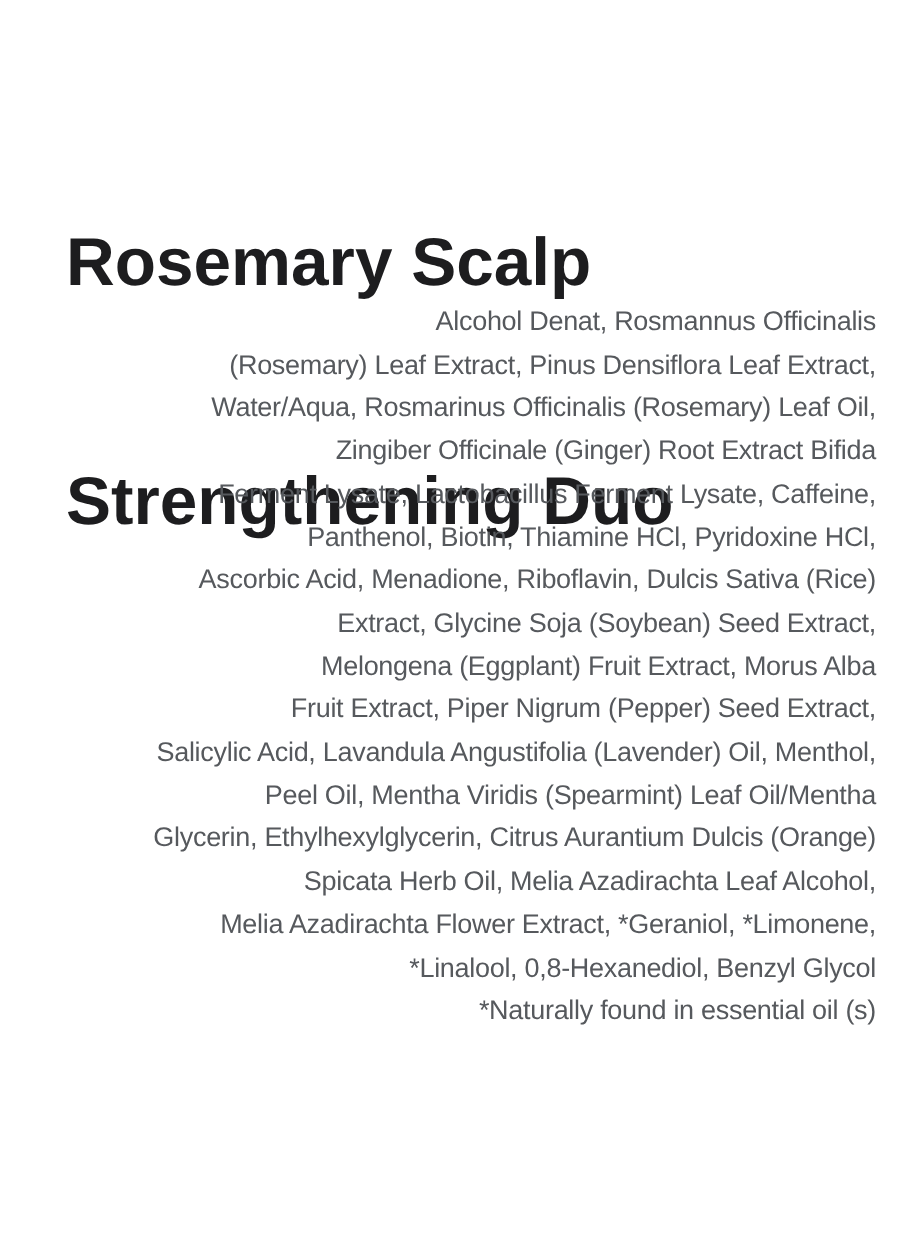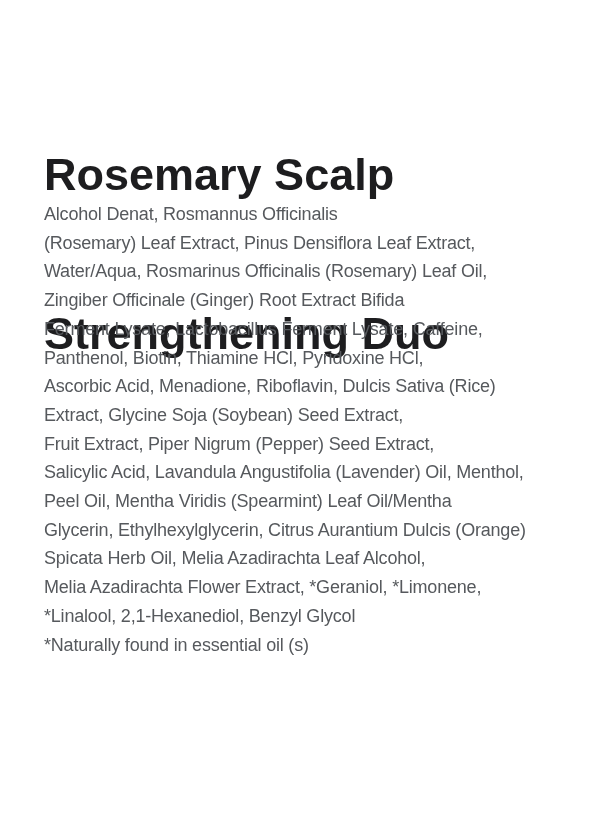--- a/index.html
+++ b/index.html
@@ -40,20 +40,21 @@
     top: 200px;
     width: 540px;
     font-size: 18px;
     line-height: 28.7px;
     font-weight: 400;
     color: #56595d;
     letter-spacing: -0.2px;
   }
   .ingredients .line {
     white-space: pre;
+    text-align: right;
   }
 </style>
 </head>
 <body>
 
 <main class="panel">
 
   <h1 class="product-title">
     <span>Rosemary Scalp</span>
     <span>Strengthening Duo</span>
@@ -61,23 +62,24 @@
 
   <div class="ingredients">
     <div class="line">Alcohol Denat, Rosmannus Officinalis</div>
     <div class="line">(Rosemary) Leaf Extract, Pinus Densiflora Leaf Extract,</div>
     <div class="line">Water/Aqua, Rosmarinus Officinalis (Rosemary) Leaf Oil,</div>
     <div class="line">Zingiber Officinale (Ginger) Root Extract Bifida</div>
     <div class="line">Ferment Lysate, Lactobacillus Ferment Lysate, Caffeine,</div>
     <div class="line">Panthenol, Biotin, Thiamine HCl, Pyridoxine HCl,</div>
     <div class="line">Ascorbic Acid, Menadione, Riboflavin, Dulcis Sativa (Rice)</div>
     <div class="line">Extract, Glycine Soja (Soybean) Seed Extract,</div>
+    <div class="line"> Melongena (Eggplant) Fruit Extract, Morus Alba</div>
     <div class="line">Fruit Extract, Piper Nigrum (Pepper) Seed Extract,</div>
     <div class="line">Salicylic Acid, Lavandula Angustifolia (Lavender) Oil, Menthol,</div>
     <div class="line">Peel Oil, Mentha Viridis (Spearmint) Leaf Oil/Mentha</div>
     <div class="line">Glycerin, Ethylhexylglycerin, Citrus Aurantium Dulcis (Orange)</div>
     <div class="line">Spicata Herb Oil, Melia Azadirachta Leaf Alcohol,</div>
     <div class="line">Melia Azadirachta Flower Extract, *Geraniol, *Limonene,</div>
-    <div class="line">*Linalool, 2,1-Hexanediol, Benzyl Glycol</div>
+    <div class="line">*Linalool, 0,8-Hexanediol, Benzyl Glycol</div>
     <div class="line">*Naturally found in essential oil (s)</div>
   </div>
 
 </main>
 
 </body></html>

